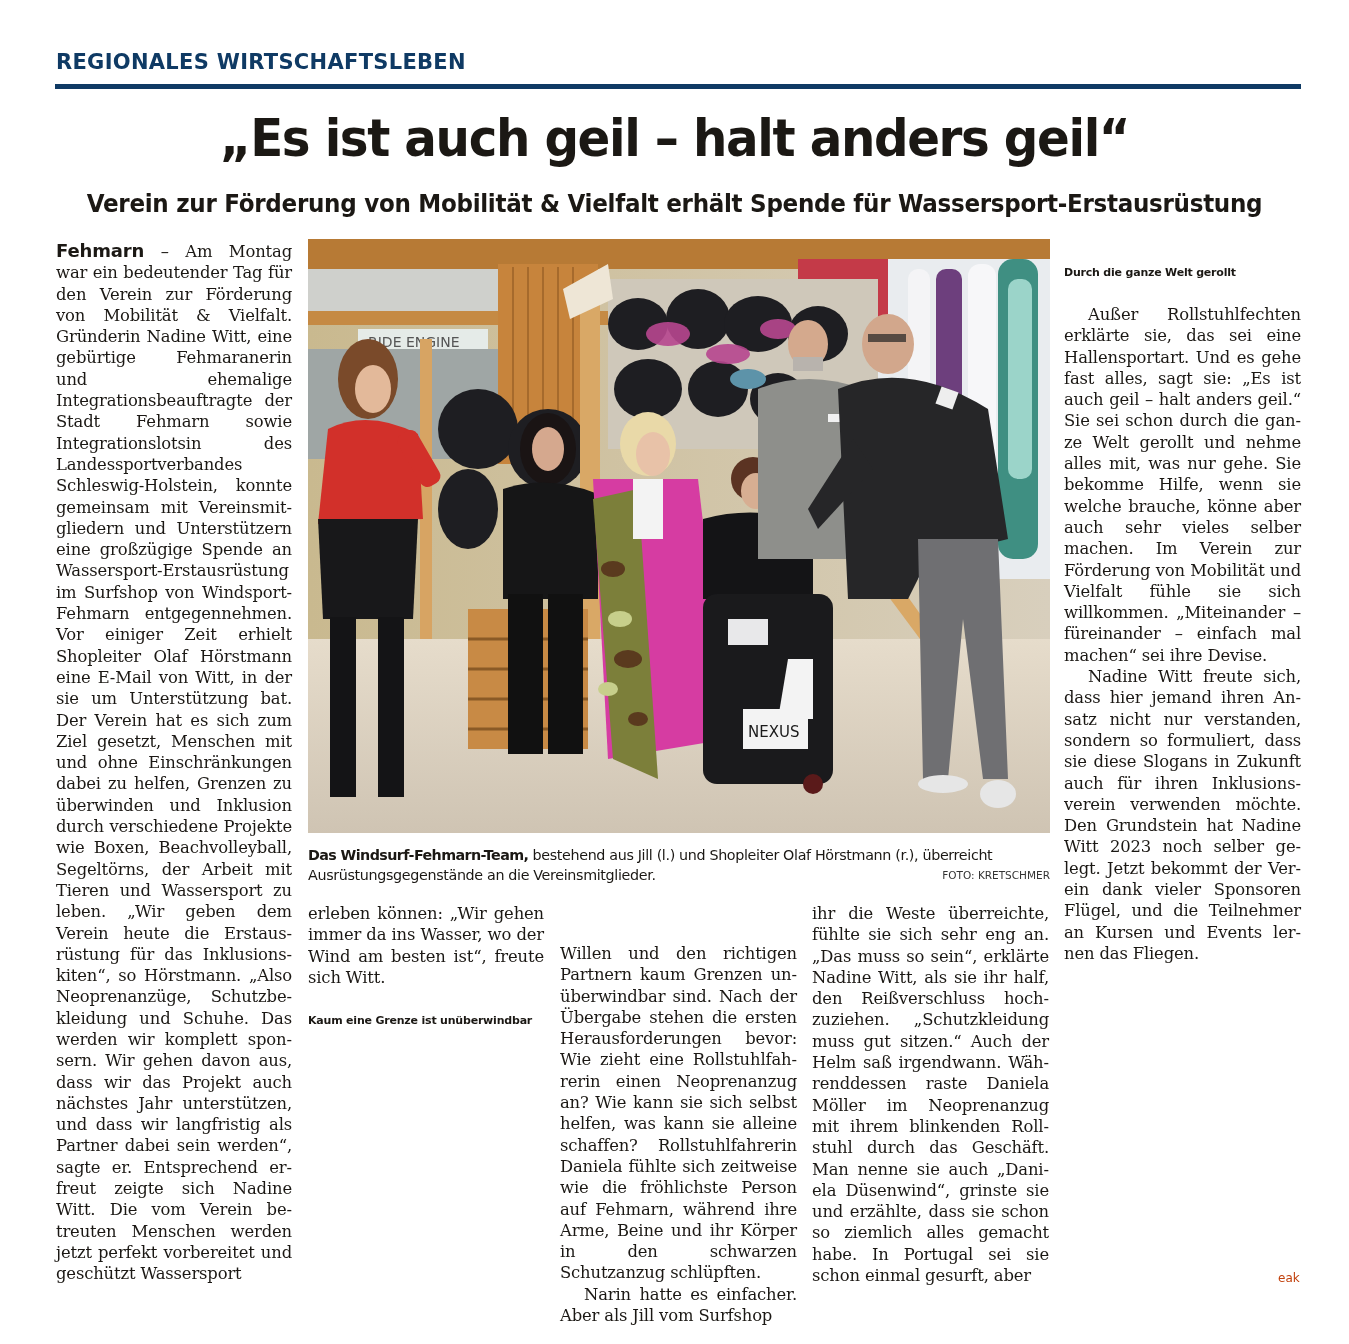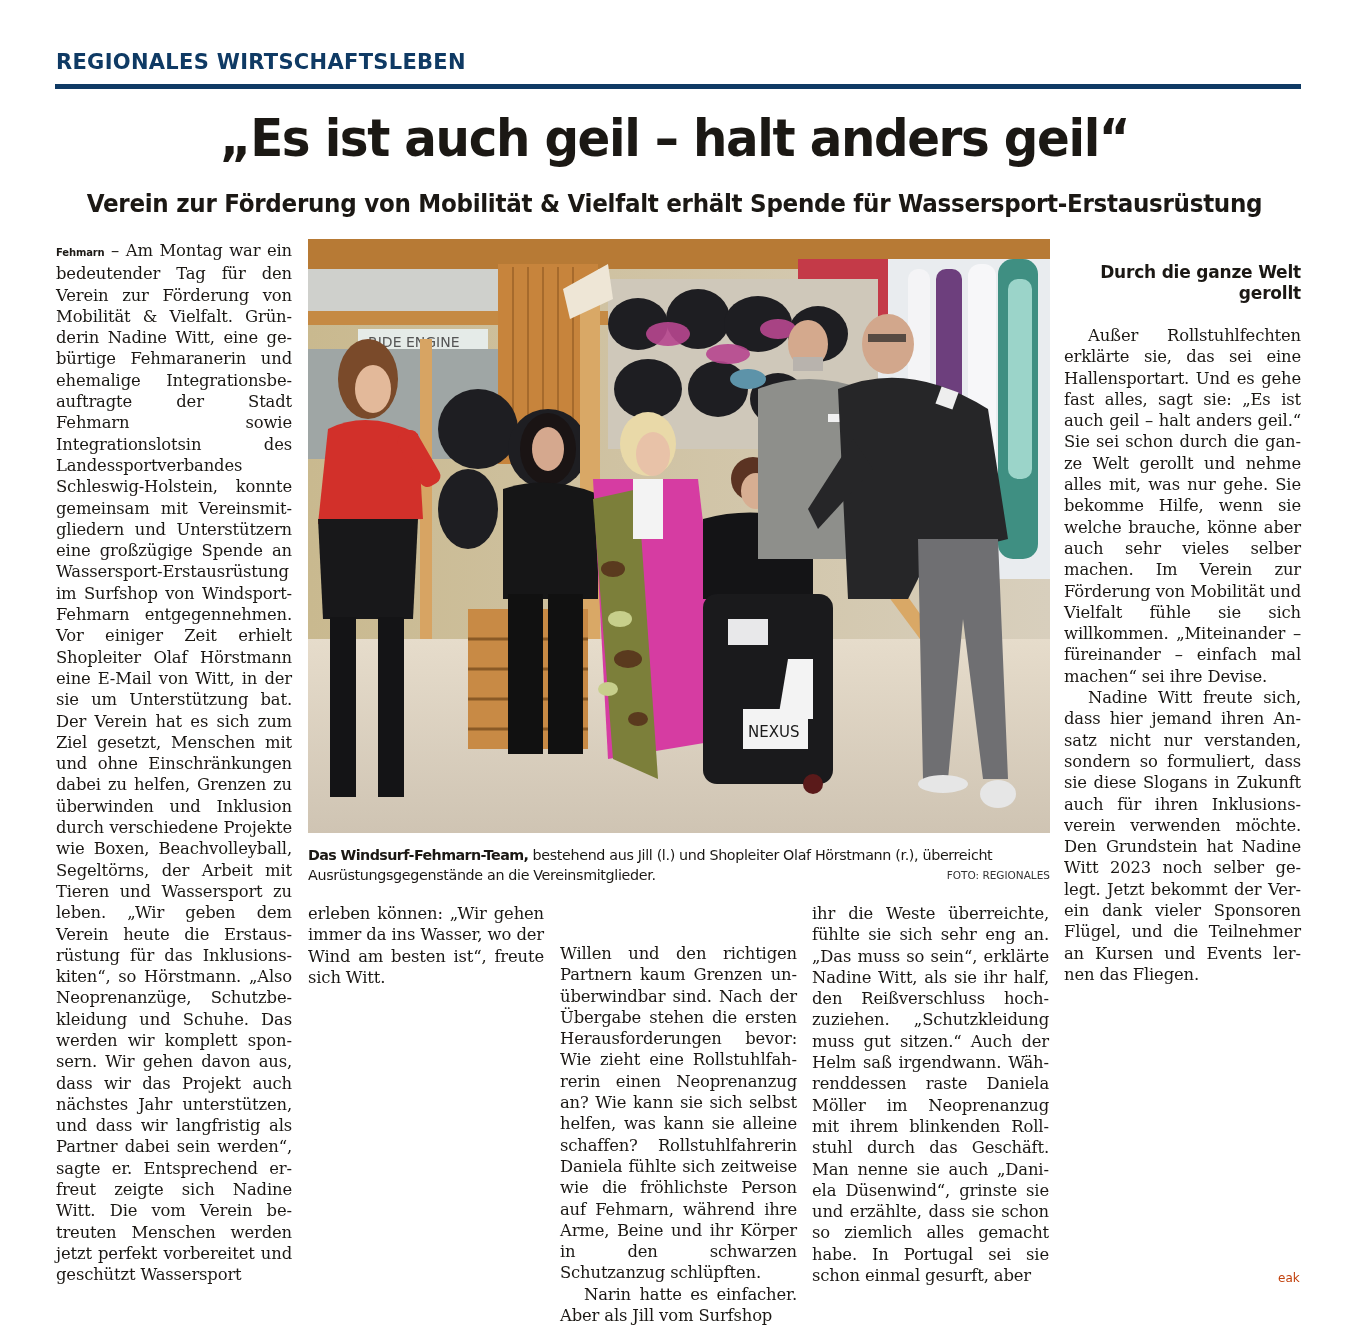--- a/index.html
+++ b/index.html
@@ -28,31 +28,31 @@
     transform: scaleX(0.96); transform-origin: center;
   }
 
   .col {
     position: absolute; font-size: 16.4px; line-height: 21.3px;
     text-align: justify; hyphens: manual; color: #1b1814;
     letter-spacing: -0.15px;
   }
   .col p { margin: 0; }
   .col p.indent { text-indent: 24px; }
-  .dateline { font-family: "DejaVu Sans", sans-serif; font-weight: bold; font-size: 10px; }
+  .dateline { font-family: "DejaVu Sans", sans-serif; font-weight: bold; font-size: 18px; }
 
   .col1 { left: 56px; top: 240px; width: 236px; }
   .col2 { left: 308px; top: 903px; width: 236px; }
   .col3 { left: 560px; top: 943px; width: 237px; }
   .col4 { left: 812px; top: 903px; width: 237px; }
   .col5 { left: 1064px; top: 240px; width: 237px; }
 
   .subhead {
     font-family: "DejaVu Sans", sans-serif; font-weight: bold;
-    font-size: 17px; line-height: 21px; text-align: right;
+    font-size: 11px; line-height: 21px; text-align: left;
     margin: 22px 0 21px 0; letter-spacing: -0.2px;
   }
 
   .photo {
     position: absolute; left: 308px; top: 239px; width: 742px; height: 594px;
     overflow: hidden; background: #d9c6a6;
   }
   .caption {
     position: absolute; left: 308px; top: 845px; width: 742px;
     font-family: "DejaVu Sans", sans-serif; font-size: 14.3px; line-height: 20px;
@@ -209,25 +209,26 @@
     <path d="M545 200 L500 270 L510 290 L565 230 Z" fill="#262628"></path>
     <rect x="630" y="150" width="18" height="18" fill="#eeeeee" transform="rotate(20 639 159)"></rect>
     <path d="M610 300 L690 300 L700 540 L675 540 L655 380 L640 540 L615 540 Z" fill="#6f6f72"></path>
     <ellipse cx="635" cy="545" rx="25" ry="9" fill="#e6e6e6"></ellipse>
     <ellipse cx="690" cy="555" rx="18" ry="14" fill="#e6e6e6"></ellipse>
   </svg>
 </div>
 
 <div class="caption">
   <b>Das Windsurf-Fehmarn-Team,</b><span> bestehend aus Jill (l.) und Shopleiter Olaf Hörstmann (r.), über­reicht Ausrüstungsgegenstände an die Vereinsmitglieder.</span>
-  <span class="credit">FOTO: REGIONALES</span>
+  <span class="credit">FOTO: KRETSCHMER</span>
 </div>
 
 <div class="col col2">
   <p>erleben können: „Wir ge­hen immer da ins Wasser, wo der Wind am besten ist“, freute sich Witt.</p>
+  <div class="subhead">Kaum eine Grenze ist unüberwindbar</div>
 </div>
 
 <div class="col col3">
   <p>Willen und den richtigen Partnern kaum Grenzen un­überwindbar sind. Nach der Übergabe stehen die ersten Herausforderungen bevor: Wie zieht eine Rollstuhlfah­rerin einen Neoprenanzug an? Wie kann sie sich selbst helfen, was kann sie alleine schaffen? Rollstuhlfahrerin Daniela fühlte sich zeitwei­se wie die fröhlichste Per­son auf Fehmarn, während ihre Arme, Beine und ihr Körper in den schwarzen Schutzanzug schlüpften.</p>
   <p class="indent">Narin hatte es einfacher. Aber als Jill vom Surfshop</p>
 </div>
 
 <div class="col col4">
   <p>ihr die Weste überreichte, fühlte sie sich sehr eng an. „Das muss so sein“, erklärte Nadine Witt, als sie ihr half, den Reißverschluss hoch­zuziehen. „Schutzkleidung muss gut sitzen.“ Auch der Helm saß irgendwann. Wäh­renddessen raste Daniela Möller im Neoprenanzug mit ihrem blinkenden Roll­stuhl durch das Geschäft. Man nenne sie auch „Dani­ela Düsenwind“, grinste sie und erzählte, dass sie schon so ziemlich alles gemacht habe. In Portugal sei sie schon einmal gesurft, aber</p>
 </div>

